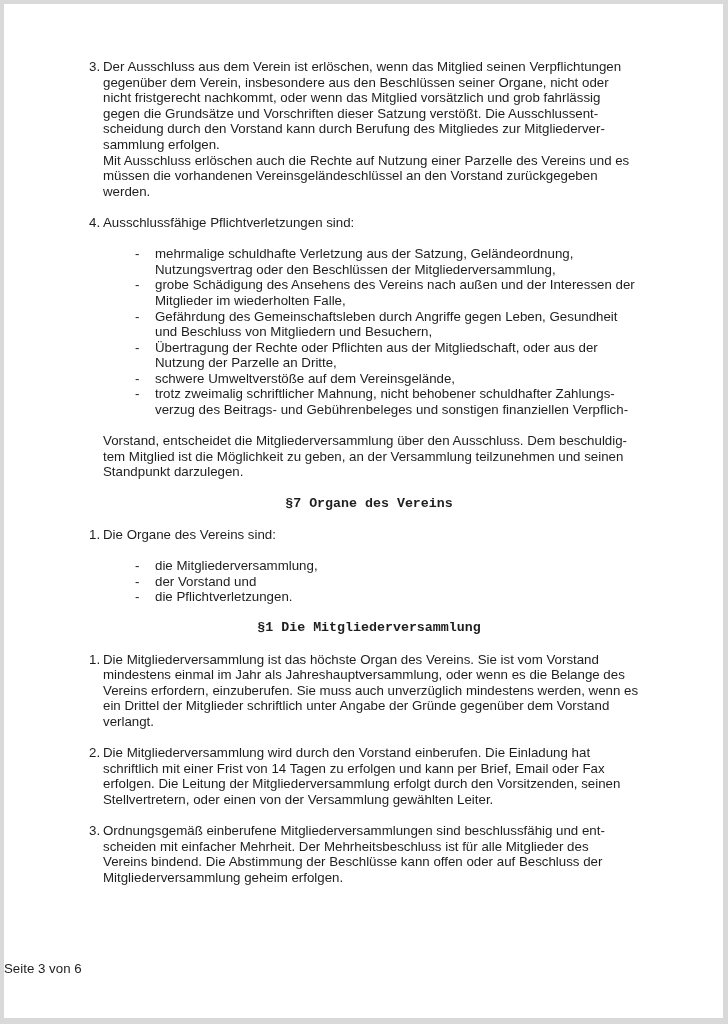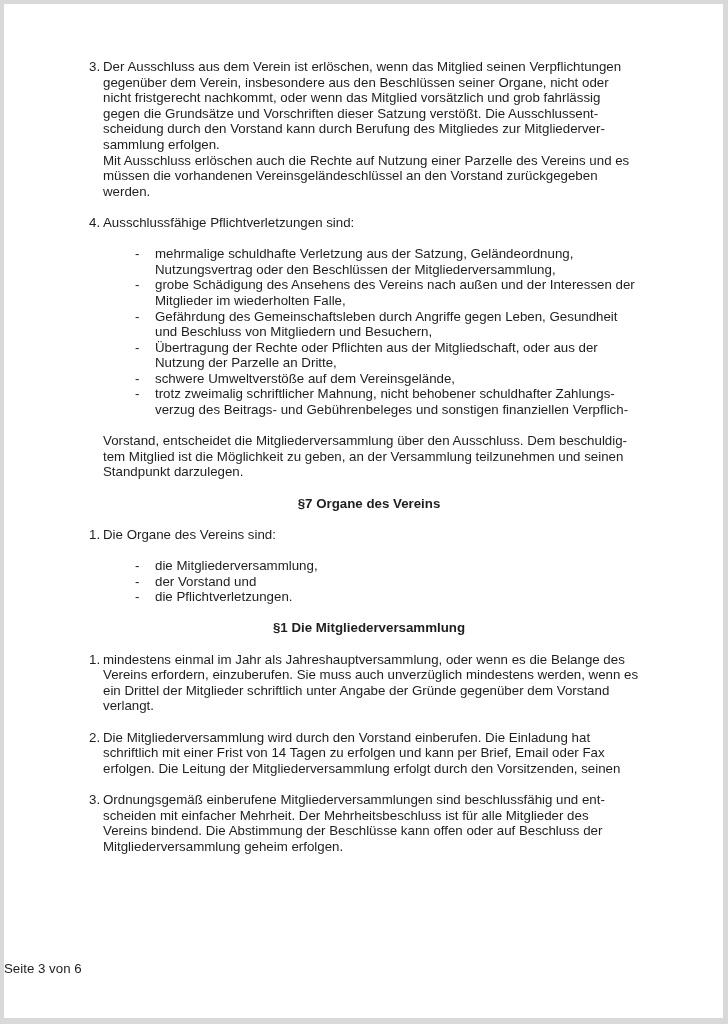--- a/index.html
+++ b/index.html
@@ -17,21 +17,21 @@
       font-size: 13.3px;
       line-height: 15.6px;
     }
     .content { position: absolute; left: 85px; top: 55px; width: 560px; }
     .numbered { position: relative; padding-left: 14px; }
     .numbered .num { position: absolute; left: 0; top: 0; }
     .gap { height: 15.6px; }
     .bullets { list-style: none; margin: 0; padding: 0; }
     .bullets li { position: relative; padding-left: 66px; }
     .bullets li .dash { position: absolute; left: 46px; top: 0; }
-    .heading { text-align: center; font-weight: bold; }
+    .heading { text-align: center; font-weight: bold; font-family: Liberation Mono, monospace; }
     .footer {
       position: absolute; left: 0; width: 100%;
       top: 957px; text-align: left;
     }
   </style>
 </head>
 <body>
 
 <div class="page">
   <div class="content">
@@ -117,33 +117,35 @@
         <div>die Pflichtverletzungen.</div>
       </li>
     </ul>
     <div class="gap"></div>
 
     <div class="heading">§1 Die Mitgliederversammlung</div>
     <div class="gap"></div>
     <div class="numbered">
       <span class="num">1.</span>
       <div>
+        <div>Die Mitgliederversammlung ist das höchste Organ des Vereins. Sie ist vom Vorstand</div>
         <div>mindestens einmal im Jahr als Jahreshauptversammlung, oder wenn es die Belange des</div>
         <div>Vereins erfordern, einzuberufen. Sie muss auch unverzüglich mindestens werden, wenn es</div>
         <div>ein Drittel der Mitglieder schriftlich unter Angabe der Gründe gegenüber dem Vorstand</div>
         <div>verlangt.</div>
       </div>
     </div>
     <div class="gap"></div>
     <div class="numbered">
       <span class="num">2.</span>
       <div>
         <div>Die Mitgliederversammlung wird durch den Vorstand einberufen. Die Einladung hat</div>
         <div>schriftlich mit einer Frist von 14 Tagen zu erfolgen und kann per Brief, Email oder Fax</div>
         <div>erfolgen. Die Leitung der Mitgliederversammlung erfolgt durch den Vorsitzenden, seinen</div>
+        <div>Stellvertretern, oder einen von der Versammlung gewählten Leiter.</div>
       </div>
     </div>
     <div class="gap"></div>
     <div class="numbered">
       <span class="num">3.</span>
       <div>
         <div>Ordnungsgemäß einberufene Mitgliederversammlungen sind beschlussfähig und ent-</div>
         <div>scheiden mit einfacher Mehrheit. Der Mehrheitsbeschluss ist für alle Mitglieder des</div>
         <div>Vereins bindend. Die Abstimmung der Beschlüsse kann offen oder auf Beschluss der</div>
         <div>Mitgliederversammlung geheim erfolgen.</div>

